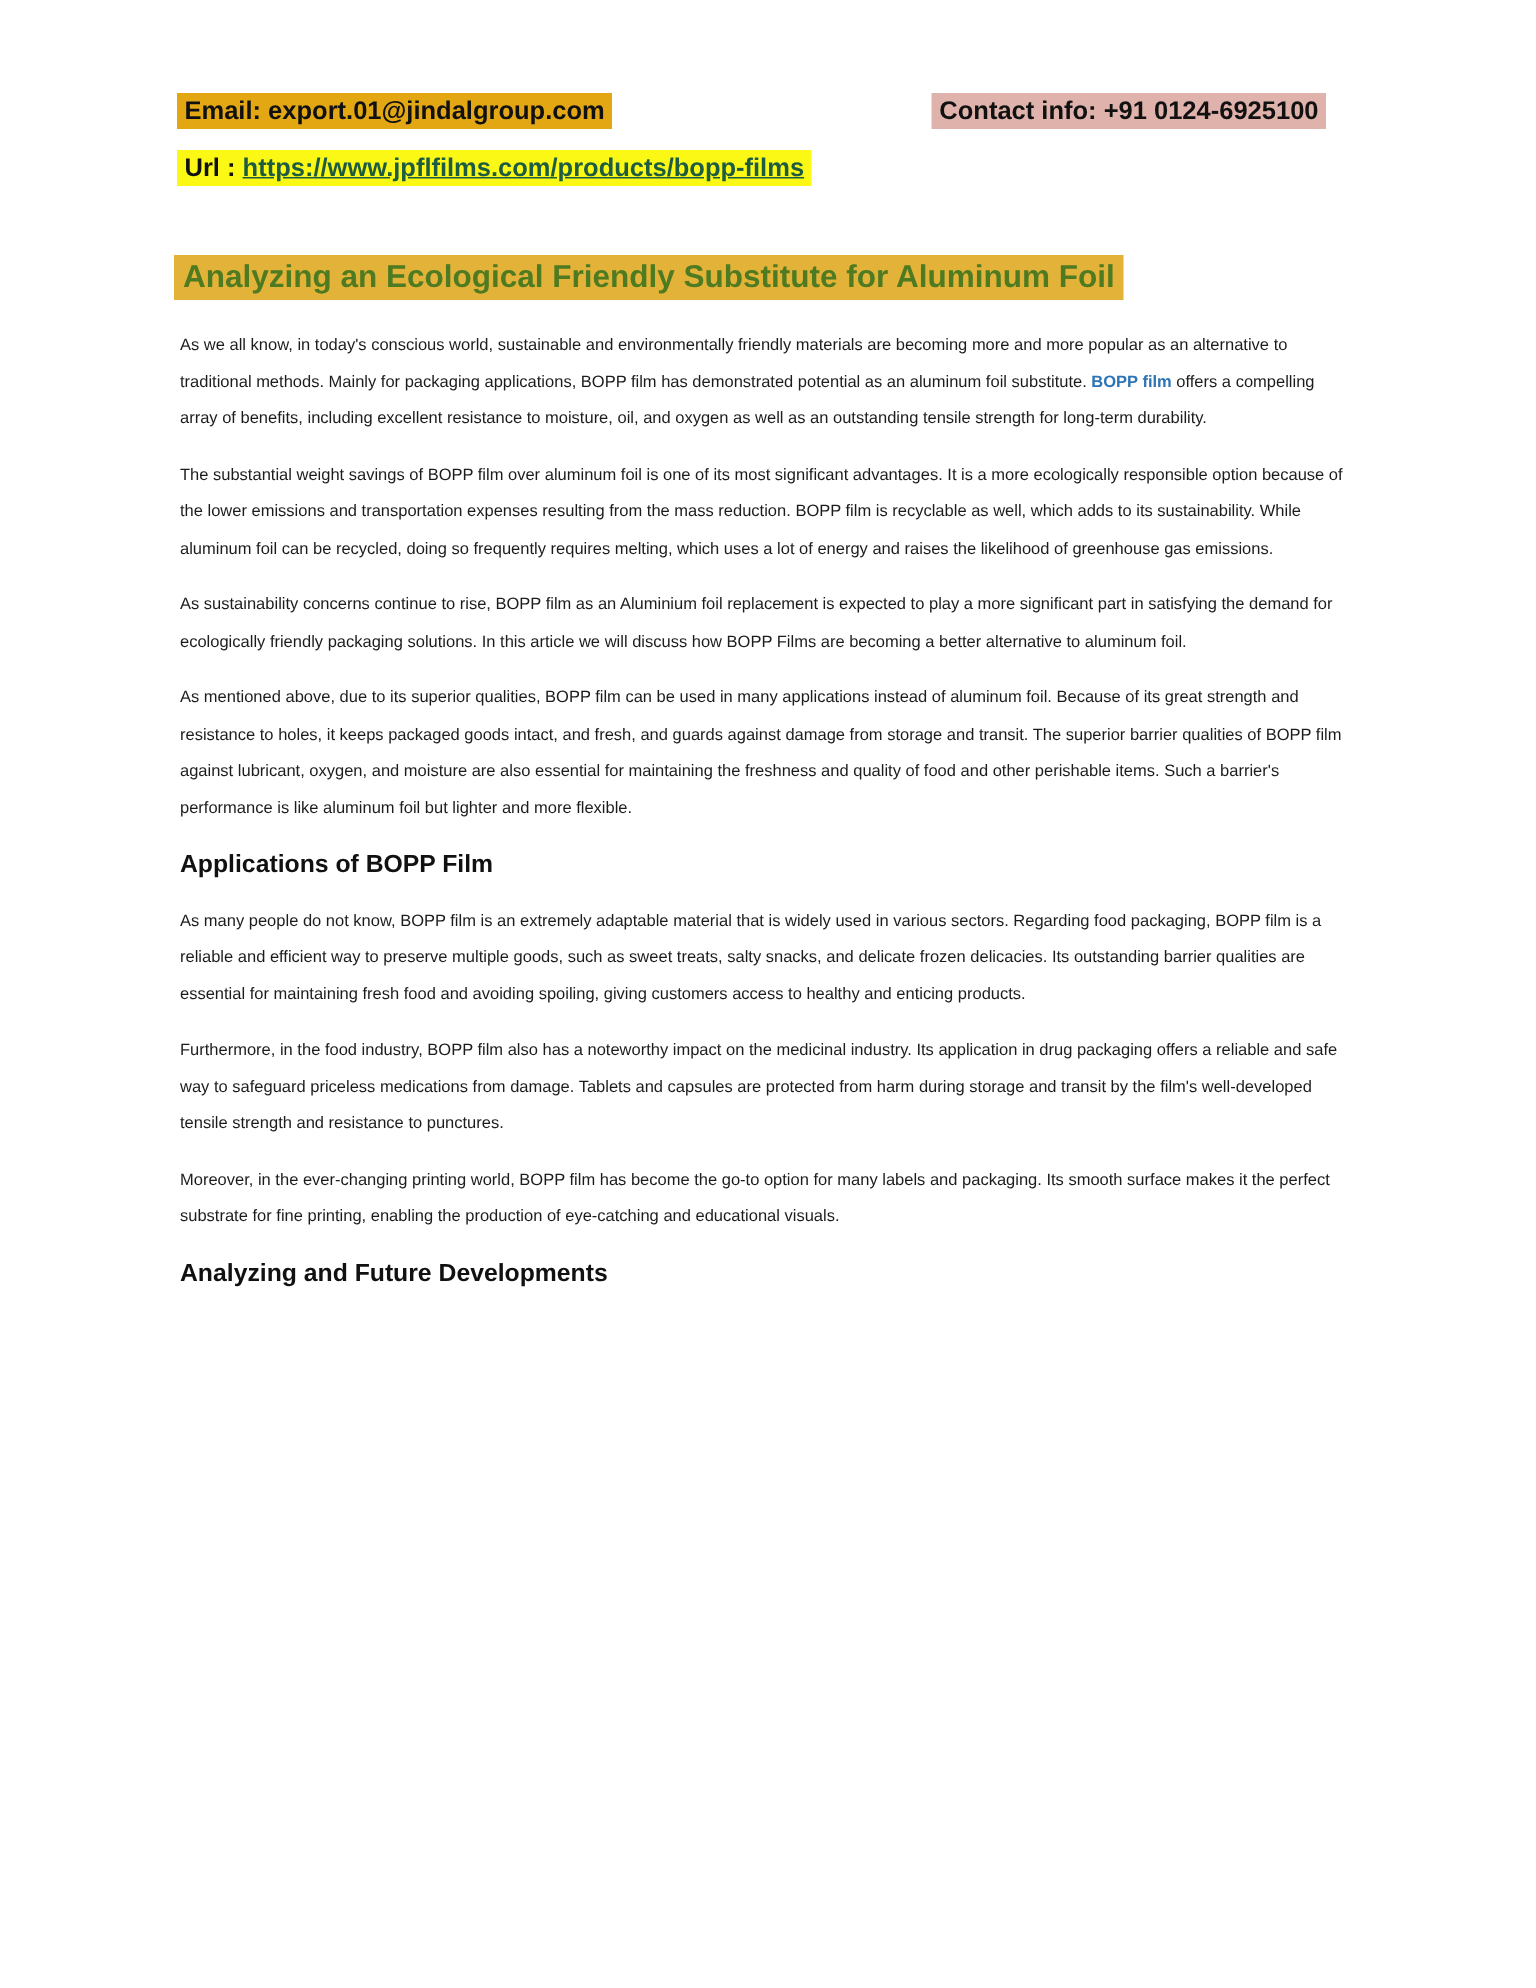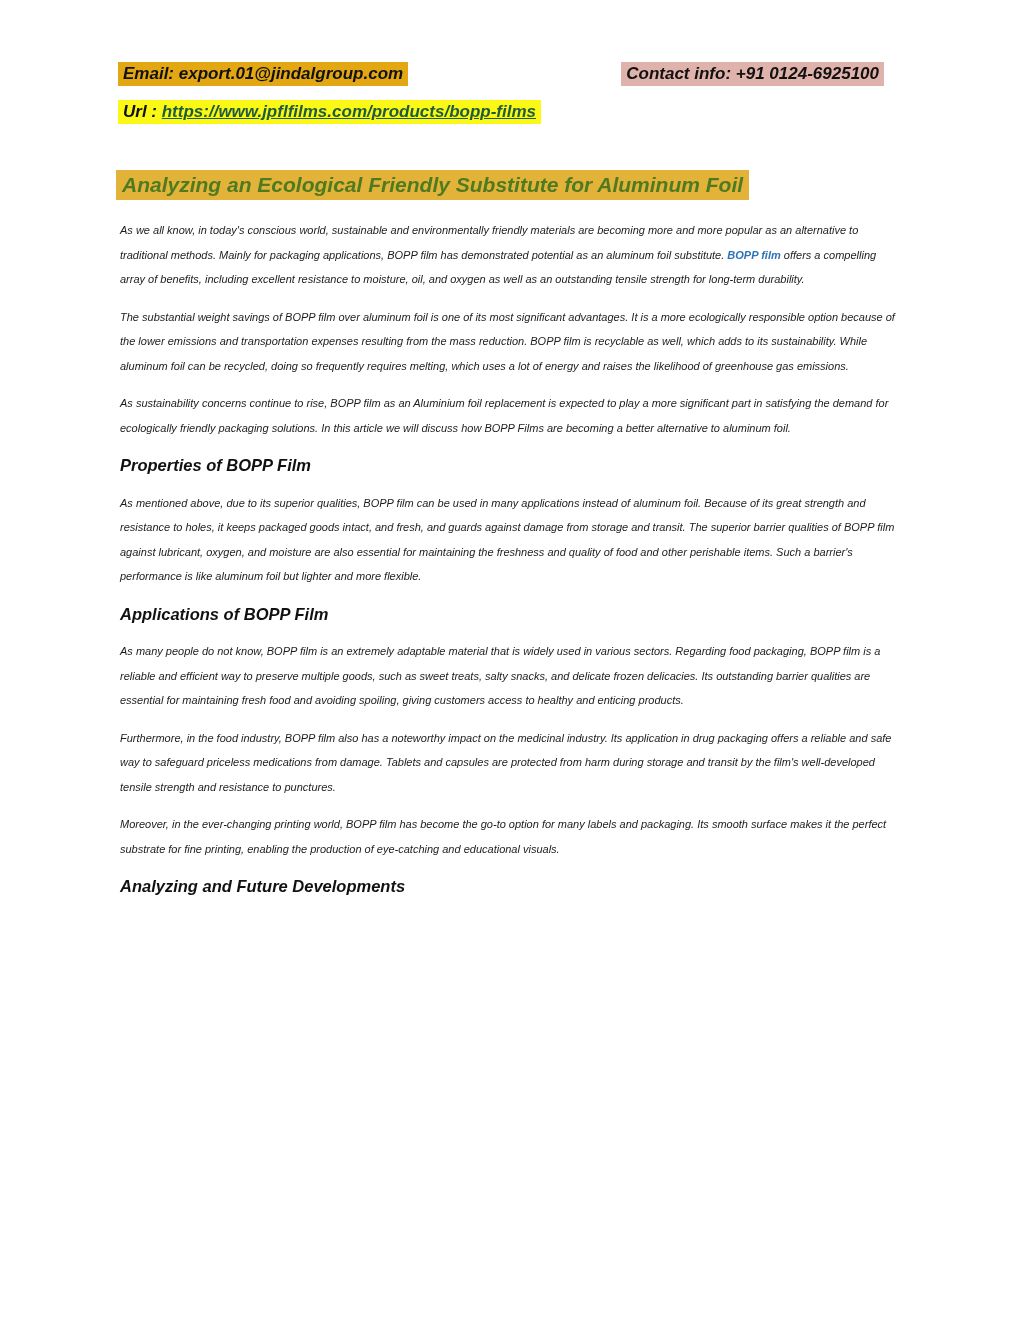--- a/index.html
+++ b/index.html
@@ -7,21 +7,20 @@
     width: 1024px; height: 1325px;
     background: #ffffff;
     font-family: "Liberation Sans", sans-serif;
     -webkit-font-smoothing: antialiased;
   }
   .page {
     box-sizing: border-box;
     width: 1024px; height: 1325px;
     padding: 62px 120px 0 120px;
     overflow: hidden;
-    font-style: italic;
   }
   .header-row {
     display: flex;
     justify-content: space-between;
     align-items: flex-start;
     padding-right: 20px;
     margin-bottom: 14px;
   }
   .hl {
     padding: 2px 5px;
@@ -105,21 +104,20 @@
   </h1>
 
   <div class="body">
 
     <p><span>As we all know, in today's conscious world, sustainable and environmentally friendly materials are becoming more and more popular as an alternative to traditional methods. Mainly for packaging applications, BOPP film has demonstrated potential as an aluminum foil substitute. </span><a href="#" class="inline-link">BOPP film</a><span> offers a compelling array of benefits, including excellent resistance to moisture, oil, and oxygen as well as an outstanding tensile strength for long-term durability.</span></p>
 
     <p>The substantial weight savings of BOPP film over aluminum foil is one of its most significant advantages. It is a more ecologically responsible option because of the lower emissions and transportation expenses resulting from the mass reduction. BOPP film is recyclable as well, which adds to its sustainability. While aluminum foil can be recycled, doing so frequently requires melting, which uses a lot of energy and raises the likelihood of greenhouse gas emissions.</p>
 
     <p>As sustainability concerns continue to rise, BOPP film as an Aluminium foil replacement is expected to play a more significant part in satisfying the demand for ecologically friendly packaging solutions. In this article we will discuss how BOPP Films are becoming a better alternative to aluminum foil.</p>
 
-    <h2>Properties of BOPP Film</h2>
 
     <p>As mentioned above, due to its superior qualities, BOPP film can be used in many applications instead of aluminum foil. Because of its great strength and resistance to holes, it keeps packaged goods intact, and fresh, and guards against damage from storage and transit. The superior barrier qualities of BOPP film against lubricant, oxygen, and moisture are also essential for maintaining the freshness and quality of food and other perishable items. Such a barrier's performance is like aluminum foil but lighter and more flexible.</p>
 
     <h2>Applications of BOPP Film</h2>
 
     <p>As many people do not know, BOPP film is an extremely adaptable material that is widely used in various sectors. Regarding food packaging, BOPP film is a reliable and efficient way to preserve multiple goods, such as sweet treats, salty snacks, and delicate frozen delicacies. Its outstanding barrier qualities are essential for maintaining fresh food and avoiding spoiling, giving customers access to healthy and enticing products.</p>
 
     <p>Furthermore, in the food industry, BOPP film also has a noteworthy impact on the medicinal industry. Its application in drug packaging offers a reliable and safe way to safeguard priceless medications from damage. Tablets and capsules are protected from harm during storage and transit by the film's well-developed tensile strength and resistance to punctures.</p>
 
     <p>Moreover, in the ever-changing printing world, BOPP film has become the go-to option for many labels and packaging. Its smooth surface makes it the perfect substrate for fine printing, enabling the production of eye-catching and educational visuals.</p>

